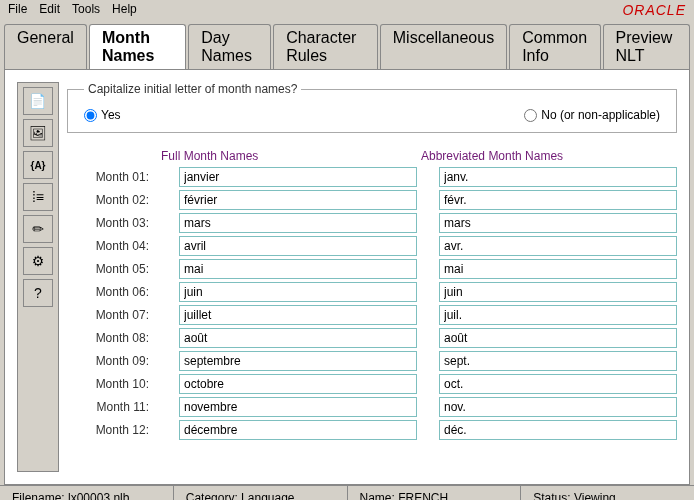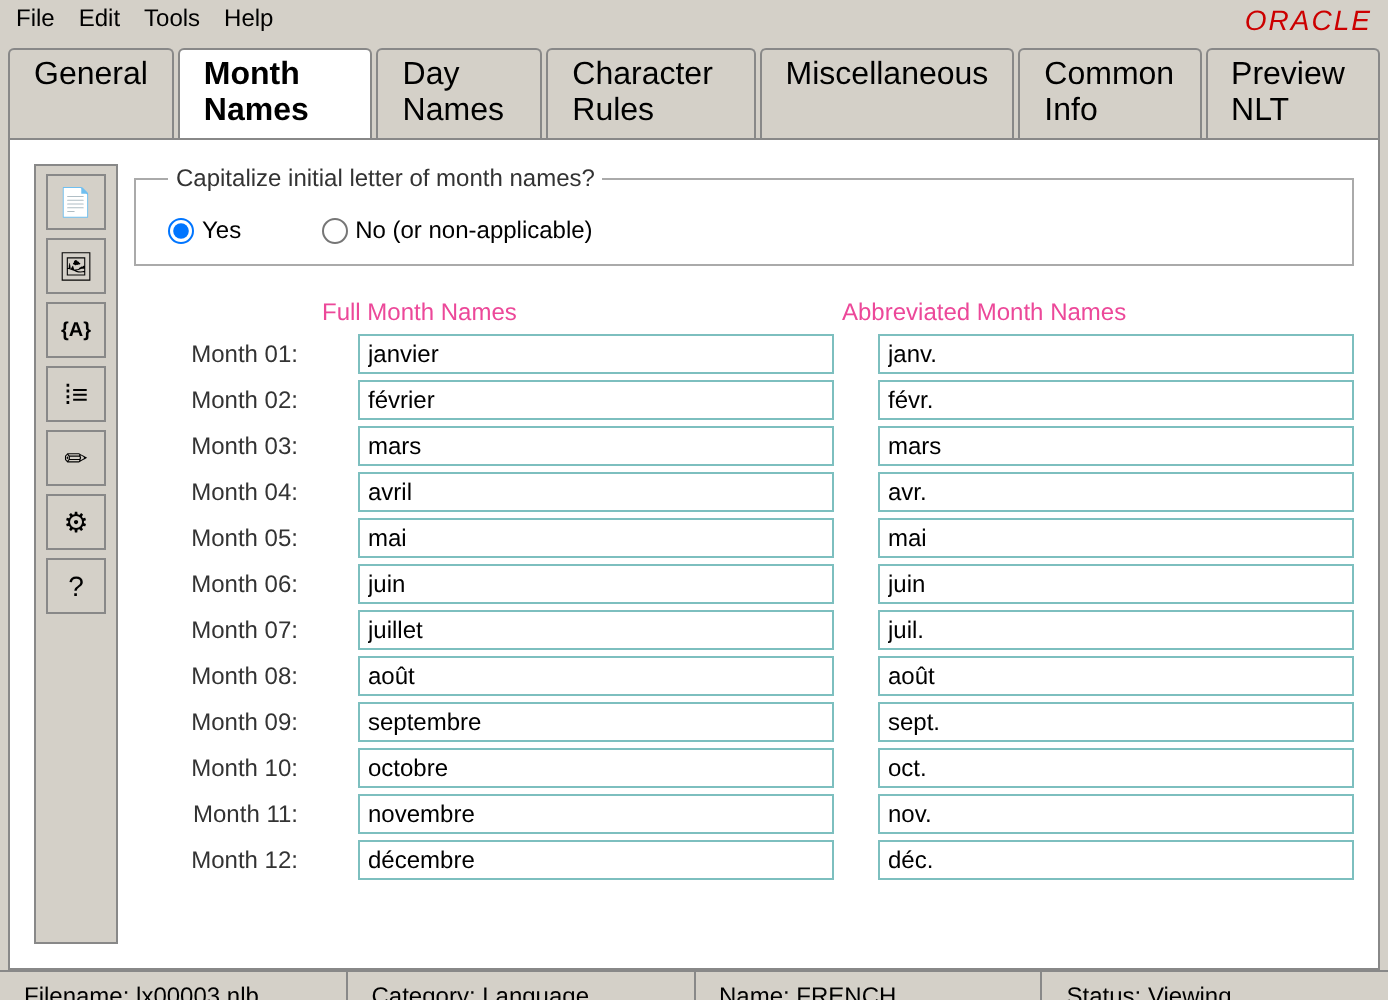--- a/index.html
+++ b/index.html
@@ -115,20 +115,21 @@
     .capitalize-group legend {
       font-size: 12px;
       padding: 0 4px;
       color: #333;
     }
     .radio-row {
       display: flex;
       align-items: center;
       gap: 40px;
       margin-top: 4px;
+      justify-content: space-between;
     }
     .radio-option {
       display: flex;
       align-items: center;
       gap: 4px;
       cursor: pointer;
     }
     .radio-option input[type="radio"] {
       cursor: pointer;
     }
@@ -139,21 +140,21 @@
       overflow-y: auto;
     }
     .month-header-row {
       display: grid;
       grid-template-columns: 90px 1fr 1fr;
       margin-bottom: 4px;
     }
     .month-header-row .col-label {
       font-weight: normal;
       font-size: 12px;
-      color: #ec4899;
+      color: #701a75;
       text-align: left;
       padding-left: 4px;
     }
     .month-row {
       display: grid;
       grid-template-columns: 90px 1fr 1fr;
       align-items: center;
       margin-bottom: 3px;
       gap: 22px;
     }

